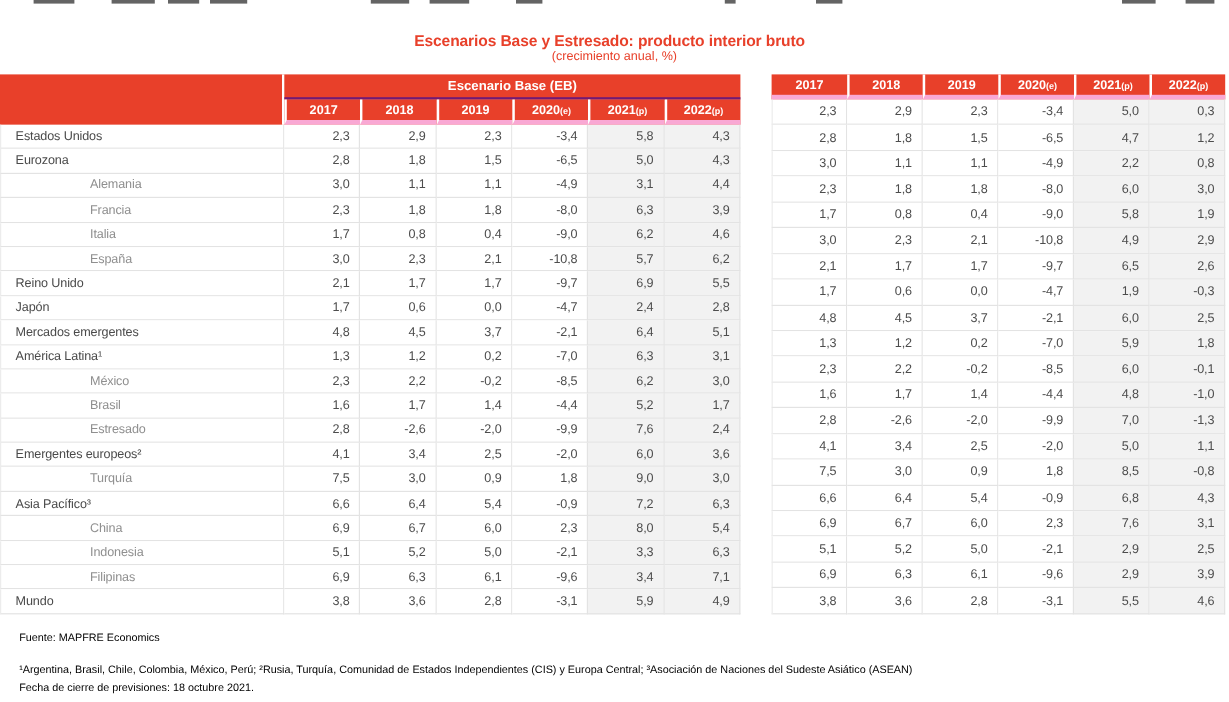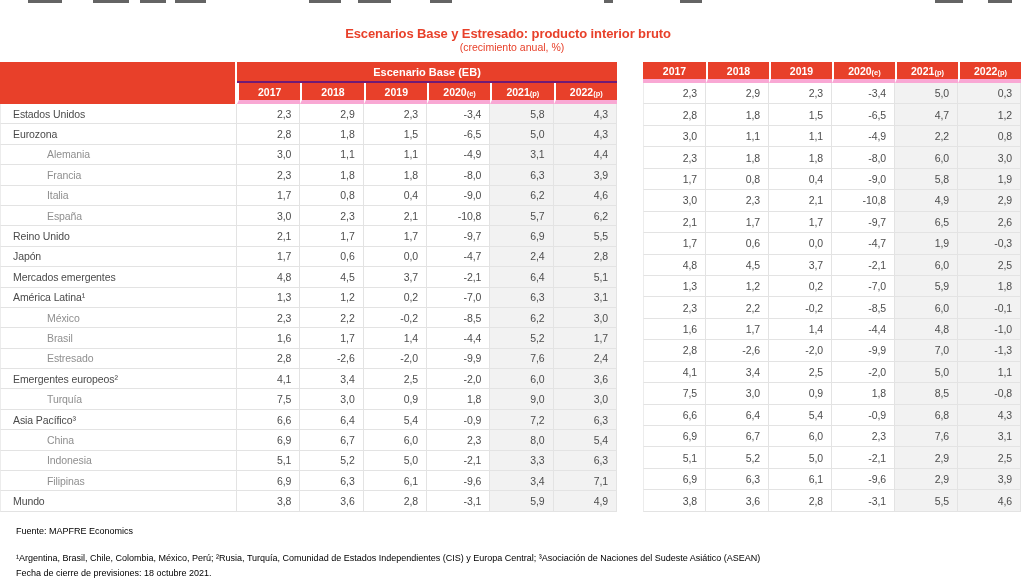--- a/index.html
+++ b/index.html
@@ -32,21 +32,21 @@
                border-bottom:4px solid #f9a8d4; }
   .t1 th.year { border-left:2px solid #fff; }
   .t2 th.year + th.year { border-left:2px solid #fff; }
   .t th.year .suf { font-size:7.5px; font-weight:700; }
 
   .t td { height:20.4px; vertical-align:middle; font-size:10.5px;
           border-bottom:1px solid #e3e3e3; border-right:1px solid #e3e3e3;
           color:#4d4d4d; letter-spacing:-0.1px; background:#fff; }
   .t td:first-child { border-left:1px solid #ececec; }
   .t td.label { text-align:left; padding-left:12px; color:#4a4a4a;margin-top:44px; }
-  .t tr.sub td.label { padding-left:46px; color:#8f8f8f; }
+  .t tr.sub td.label { padding-left:74px; color:#8f8f8f; }
   .t td.val { text-align:right; padding-right:8px; }
   .t td.proj { background:var(--proj-bg); }
 
   .footer { position:absolute; left:16px; top:526px; color:#000000; }
   .footer .source { font-size:9px; margin-bottom:17px; }
   .footer .footnote { font-size:9px; margin-bottom:5px; }
   .footer .closing { font-size:9px; }
 </style>
 </head>
 <body>

